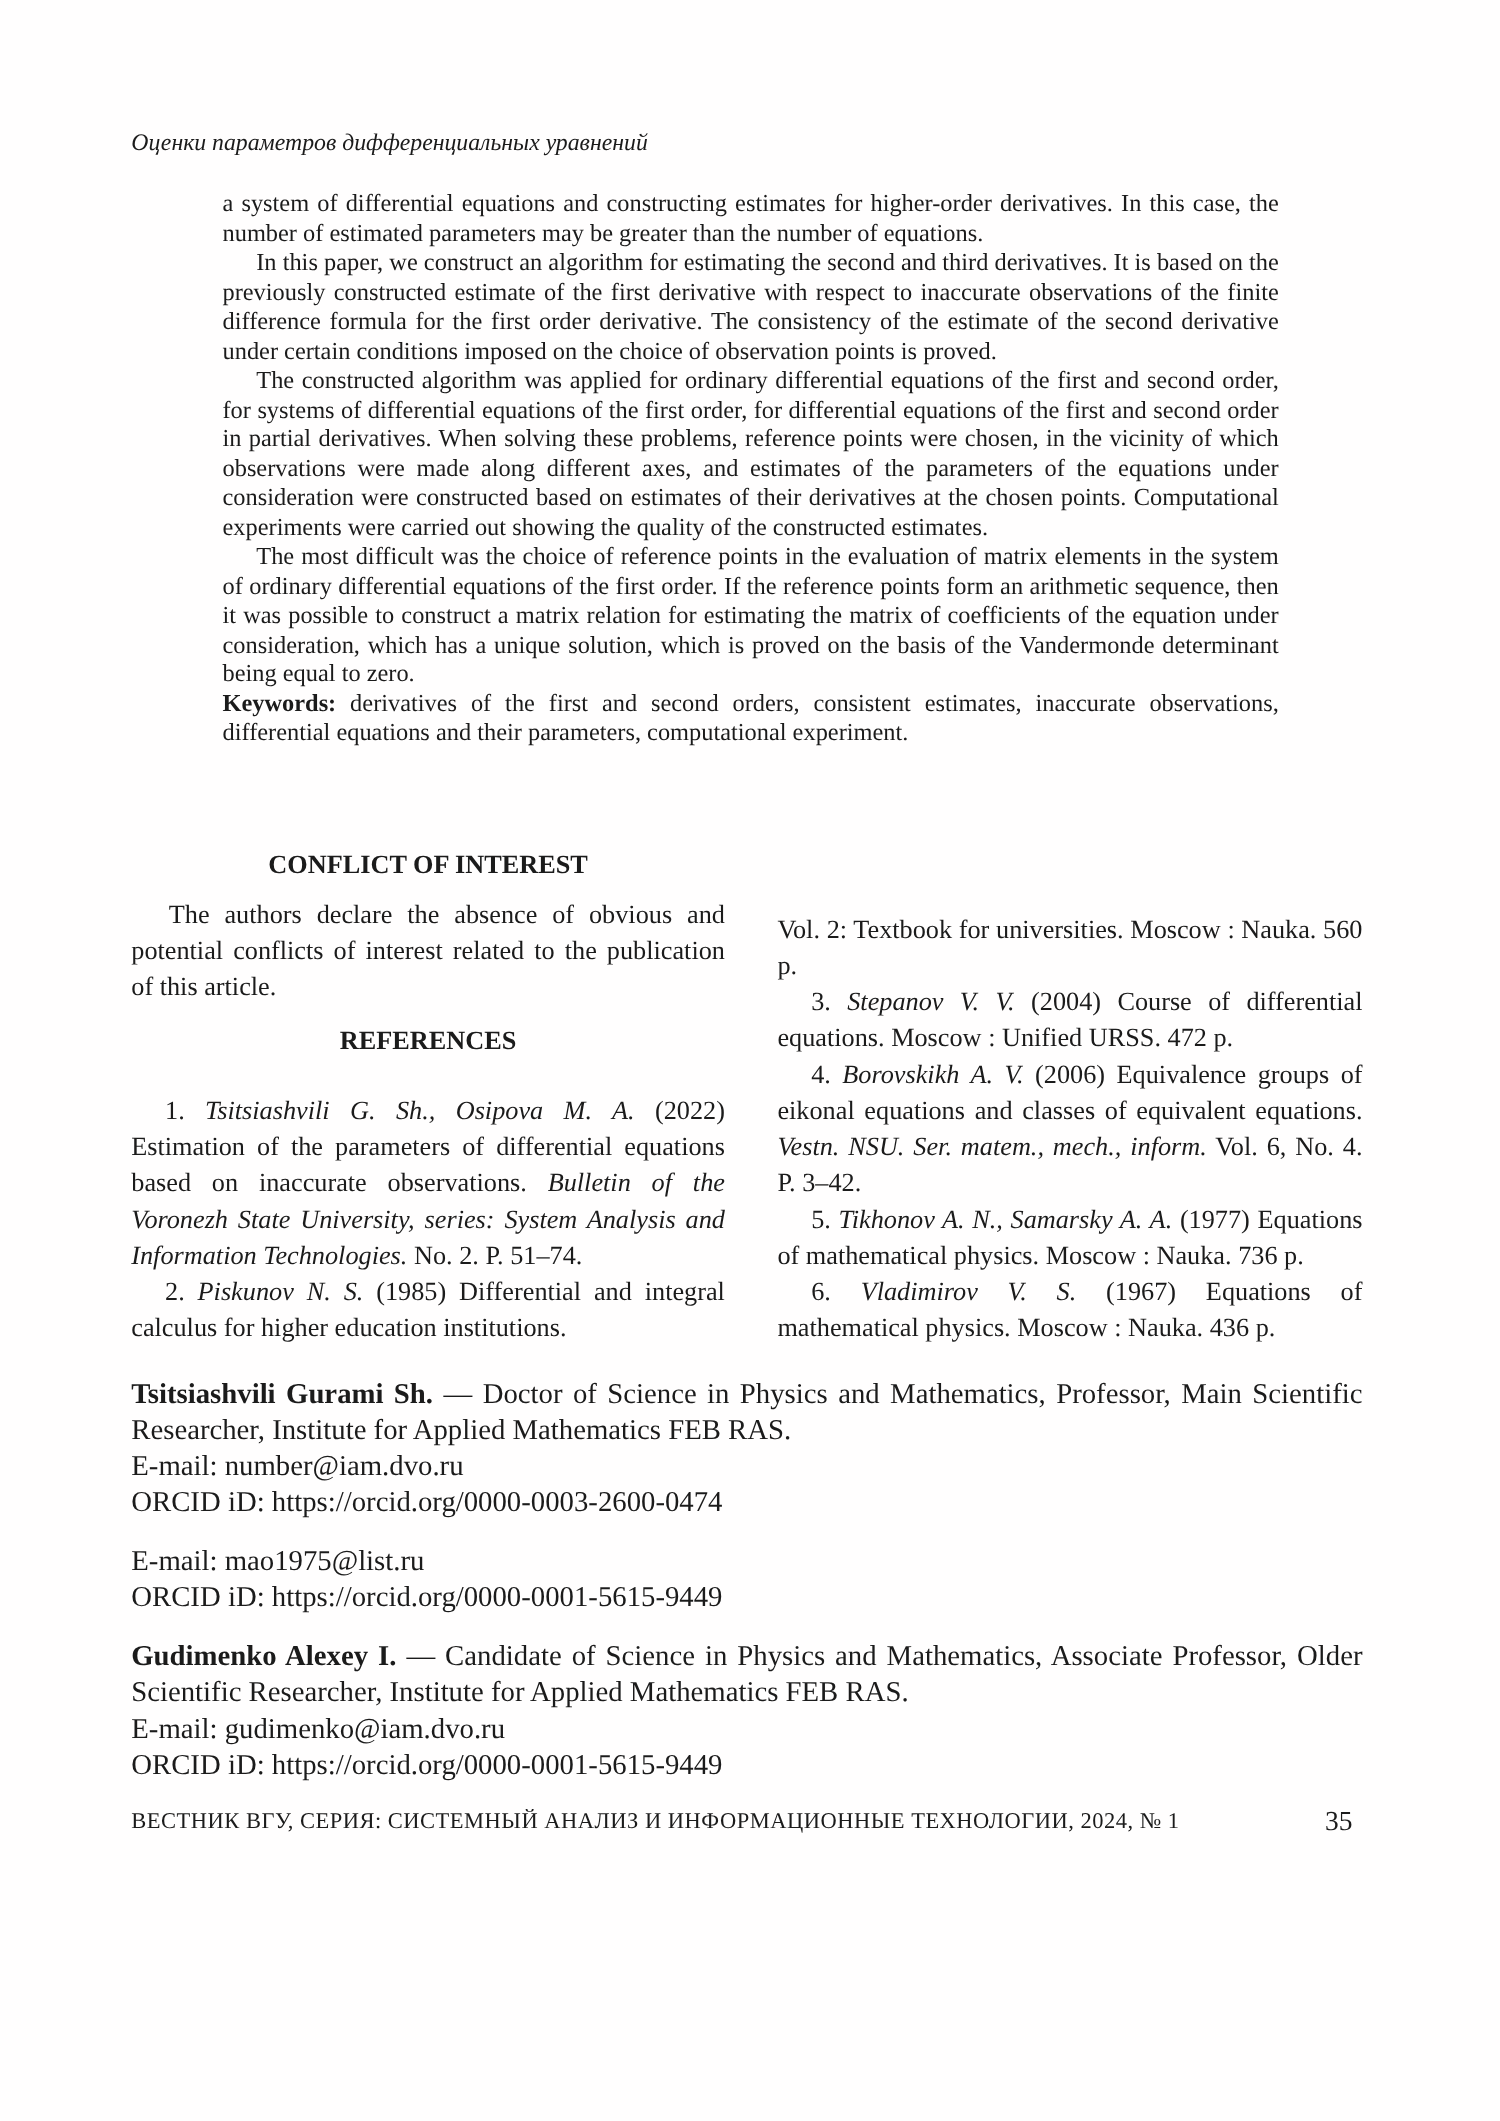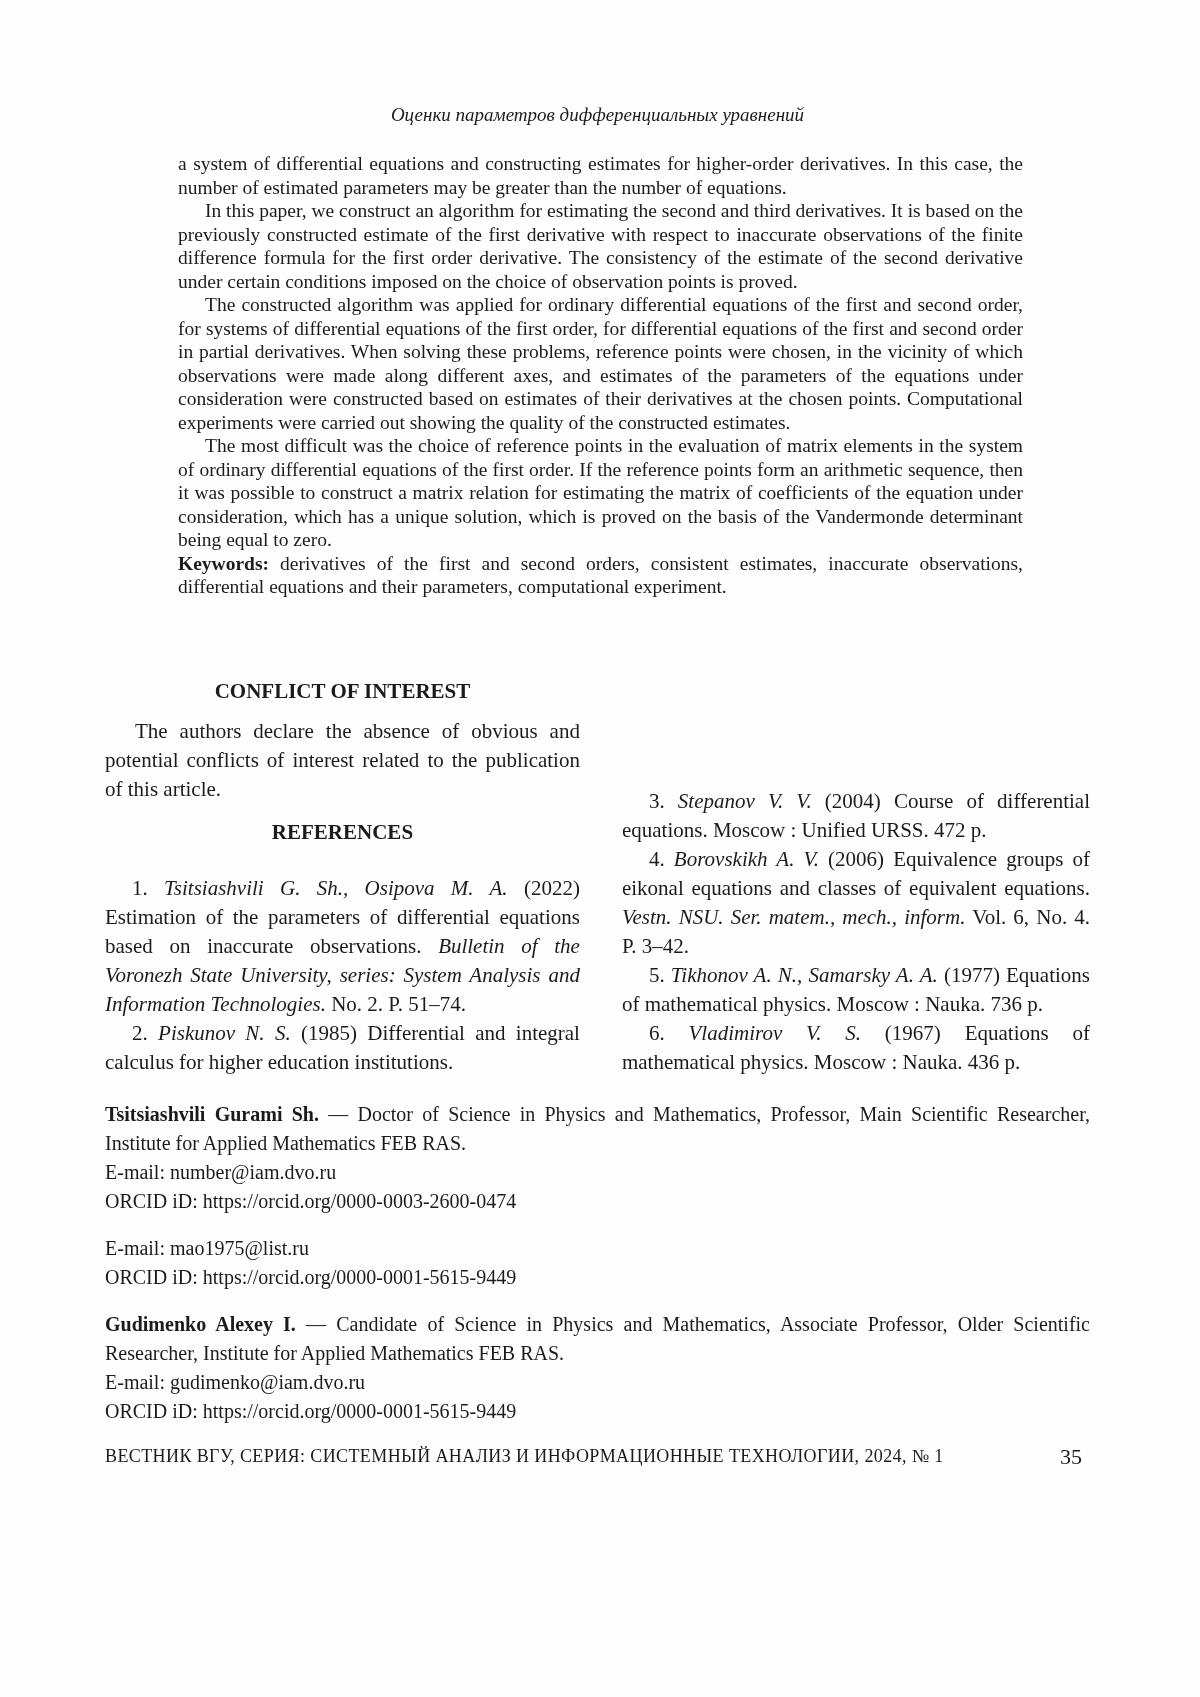--- a/index.html
+++ b/index.html
@@ -3,21 +3,21 @@
 <meta charset="utf-8">
 <style>
   html,body{margin:0;padding:0;background:#ffffff;}
   .page{
     width:1200px;height:1697px;box-sizing:border-box;
     padding:0 110px 0 105px;background:#fffefe;
     font-family:"Liberation Serif","DejaVu Serif",serif;
     color:#1b1b1b;overflow:hidden;position:relative;
   }
   .running-head{
-    padding-top:103px;text-align:center;font-style:italic;
+    padding-top:103px;text-align:left;font-style:italic;
     font-size:19px;line-height:24px;margin:0 0 0 0;
   }
   
   .abstract{
     margin:25px 67px 0 73px;
     font-size:19.5px;line-height:23.5px;text-align:justify;
   }
   .abstract p{margin:0;}
   .abstract p.indent{text-indent:27px;}
   .keywords b{font-weight:bold;}
@@ -31,21 +31,21 @@
   .col-head{
     font-size:21px;font-weight:bold;text-align:center;margin:0;
   }
   .col-head.conflict{margin-bottom:11px;}
   .col-head.refs{margin-bottom:27px;}
   .conflict-body{margin:0 0 14px 0;text-indent:30px;}
   .ref-item{margin:0;text-indent:27px;}
   .ref-item.continuation{text-indent:0;}
   
   .authors{
-    margin-top:23px;font-size:20px;line-height:29px;text-align:justify;
+    margin-top:23px;font-size:23px;line-height:29px;text-align:justify;
   }
   .author-block{margin:0 0 18px 0;}
   .author-block p{margin:0;}
   .author-name{font-weight:bold;}
   
   .page-footer{
     margin-top:14px;display:flex;align-items:flex-start;
     justify-content:space-between;
   }
   .journal-line{font-size:18px;letter-spacing:0.4px;line-height:24px;}
@@ -71,20 +71,21 @@
       <h3 class="col-head conflict">CONFLICT OF INTEREST</h3>
       <p class="conflict-body">The authors declare the absence of obvious and potential conflicts of interest related to the publication of this article.</p>
       <h3 class="col-head refs">REFERENCES</h3>
       <div id="refs-left">
           <p class="ref-item"><span>1. </span><em>Tsitsiashvili G. Sh., Osipova M. A.</em><span> (2022) Estimation of the parameters of differential equations based on inaccurate observations. </span><em>Bulletin of the Voronezh State University, series: System Analysis and Information Technologies.</em><span> No. 2. P. 51–74.</span></p>
           <p class="ref-item"><span>2. </span><em>Piskunov N. S.</em><span> (1985) Differential and integral calculus for higher education institutions.</span></p>
         </div>
     </div>
     <div class="col-right">
       <div id="refs-right">
+          <p class="ref-item continuation"><span>Vol. 2: Textbook for universities. Moscow : Nauka. 560 p.</span></p>
           <p class="ref-item"><span>3. </span><em>Stepanov V. V.</em><span> (2004) Course of differential equations. Moscow : Unified URSS. 472 p.</span></p>
           <p class="ref-item"><span>4. </span><em>Borovskikh A. V.</em><span> (2006) Equivalence groups of eikonal equations and classes of equivalent equations. </span><em>Vestn. NSU. Ser. matem., mech., inform.</em><span> Vol. 6, No. 4. P. 3–42.</span></p>
           <p class="ref-item"><span>5. </span><em>Tikhonov A. N., Samarsky A. A.</em><span> (1977) Equations of mathematical physics. Moscow : Nauka. 736 p.</span></p>
           <p class="ref-item"><span>6. </span><em>Vladimirov V. S.</em><span> (1967) Equations of mathematical physics. Moscow : Nauka. 436 p.</span></p>
         </div>
     </div>
   </section>
 
   <section class="authors" id="authors-section">
       <div class="author-block">

